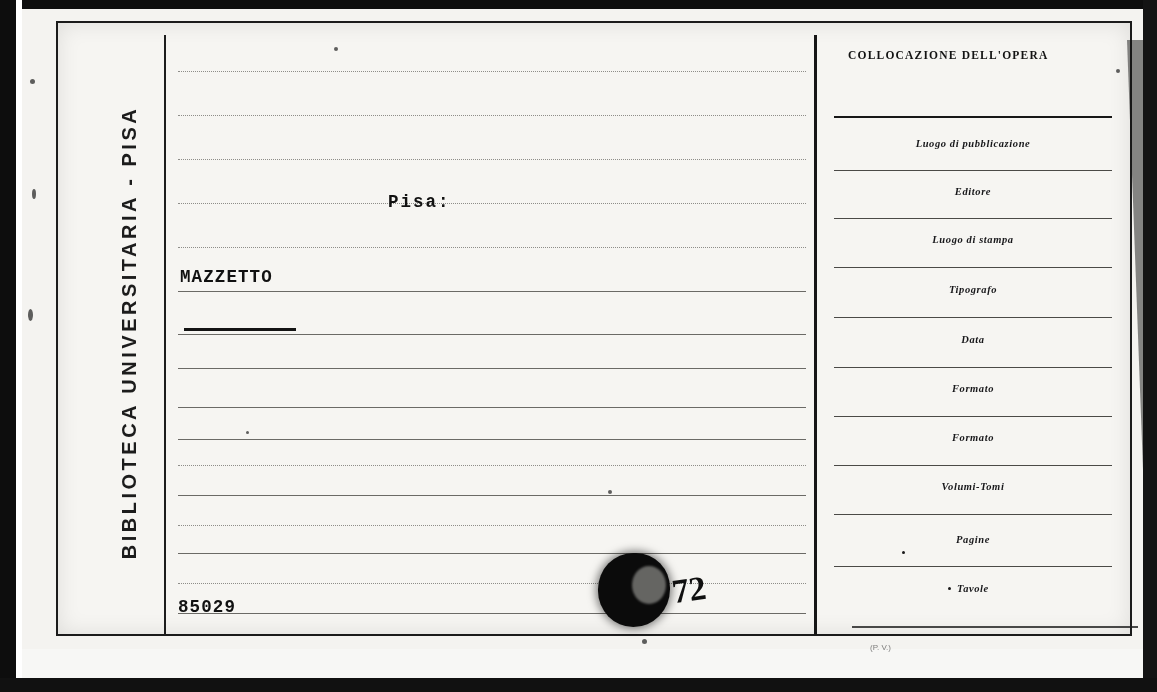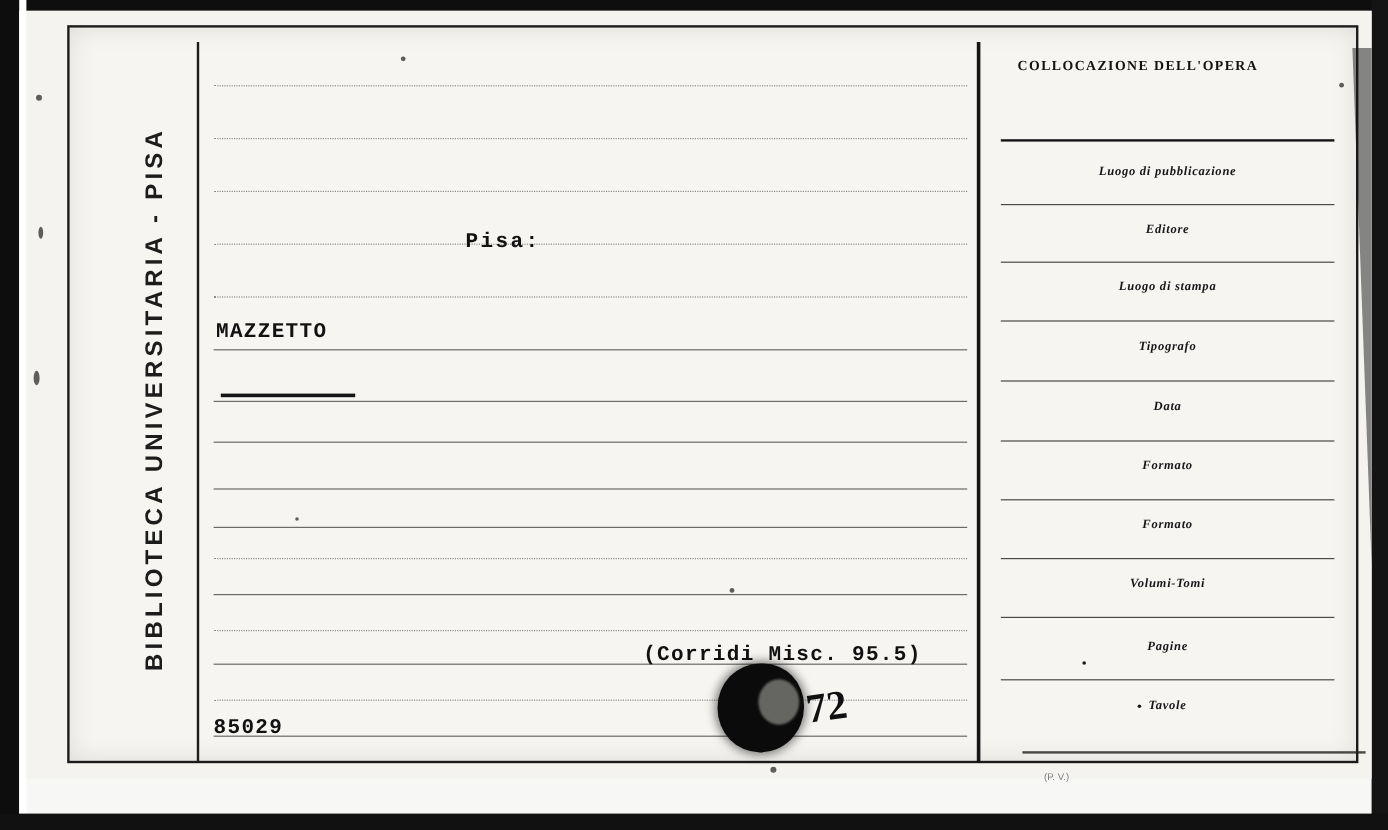--- a/index.html
+++ b/index.html
@@ -326,21 +326,20 @@
         <div class="dotline" style="top:490px;"></div>
         <div class="solidline" style="top:518px;"></div>
         <div class="dotline" style="top:548px;"></div>
         <div class="solidline" style="top:578px;"></div>
 
         <div class="typed t-vedi">Pisa:</div>
         <div class="typed t-mazz">MAZZETTO</div>
 
         <div class="underline-lead"></div>
 
-        <div class="typed t-corr">(Corridi Misc. 95.5)</div>
         <div class="typed t-num">85029</div>
 
         <div class="speck" style="left:168px; top:12px; width:4px; height:4px;"></div>
         <div class="speck" style="left:442px; top:455px; width:4px; height:4px;"></div>
         <div class="speck" style="left:80px; top:396px; width:3px; height:3px;"></div>
       </div>
 
       <div class="blot"></div>
       <div class="blot-core"></div>
       <div class="blot-mark">72</div>

